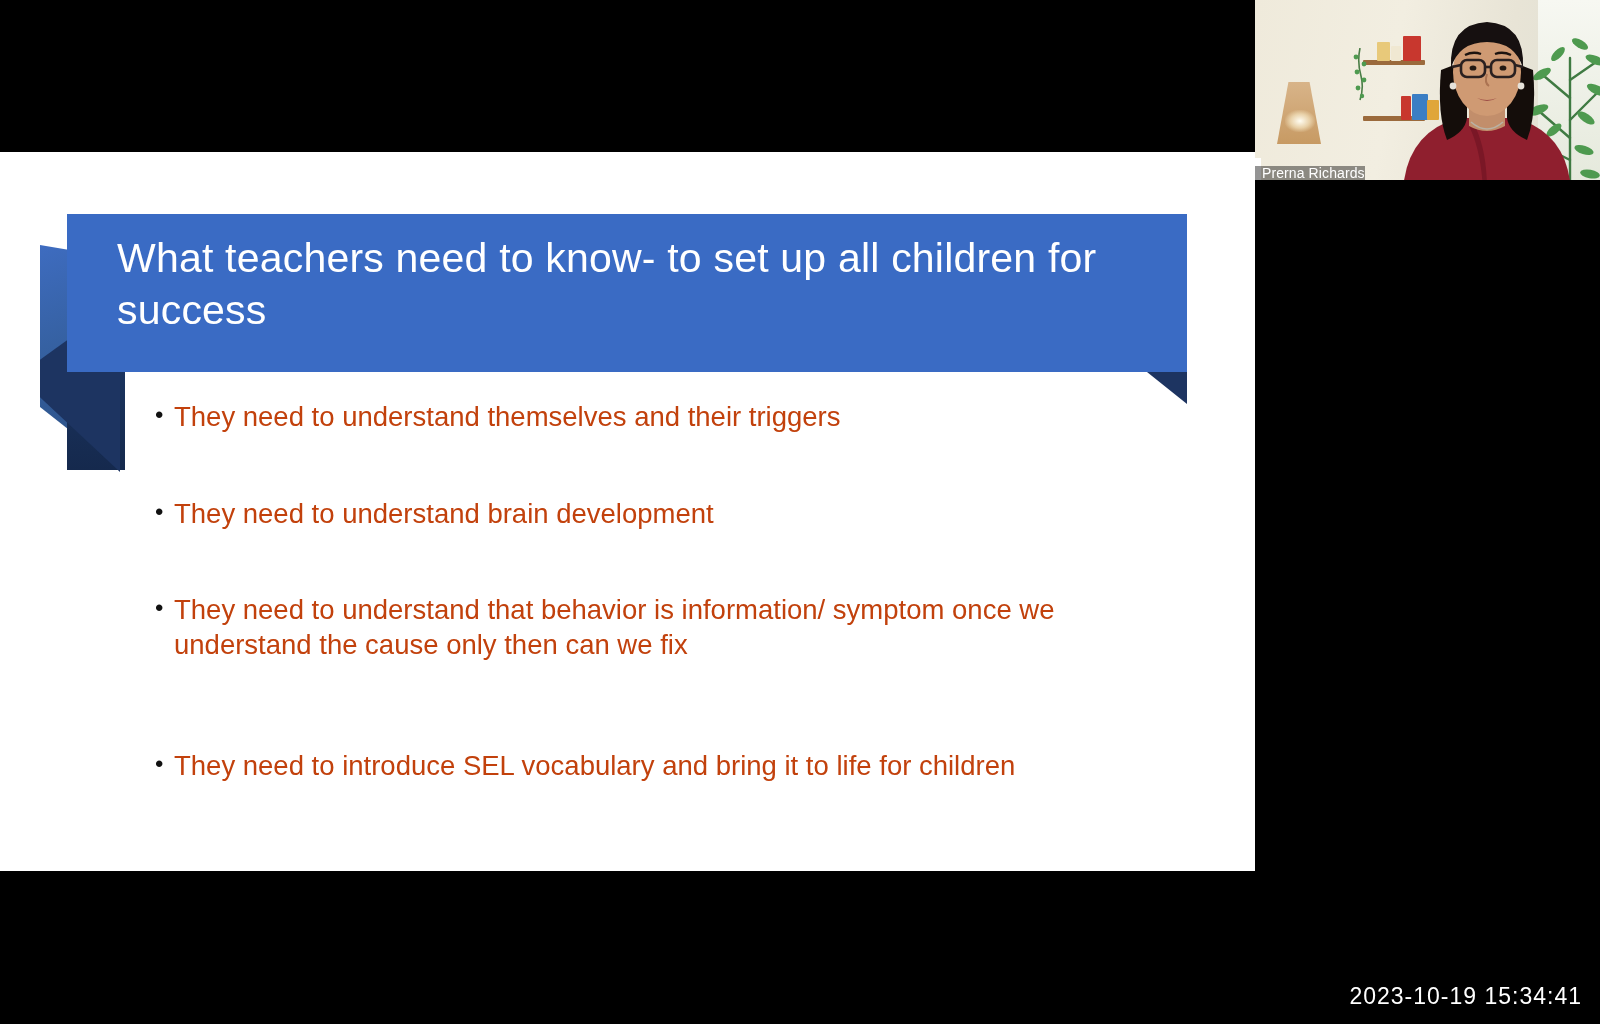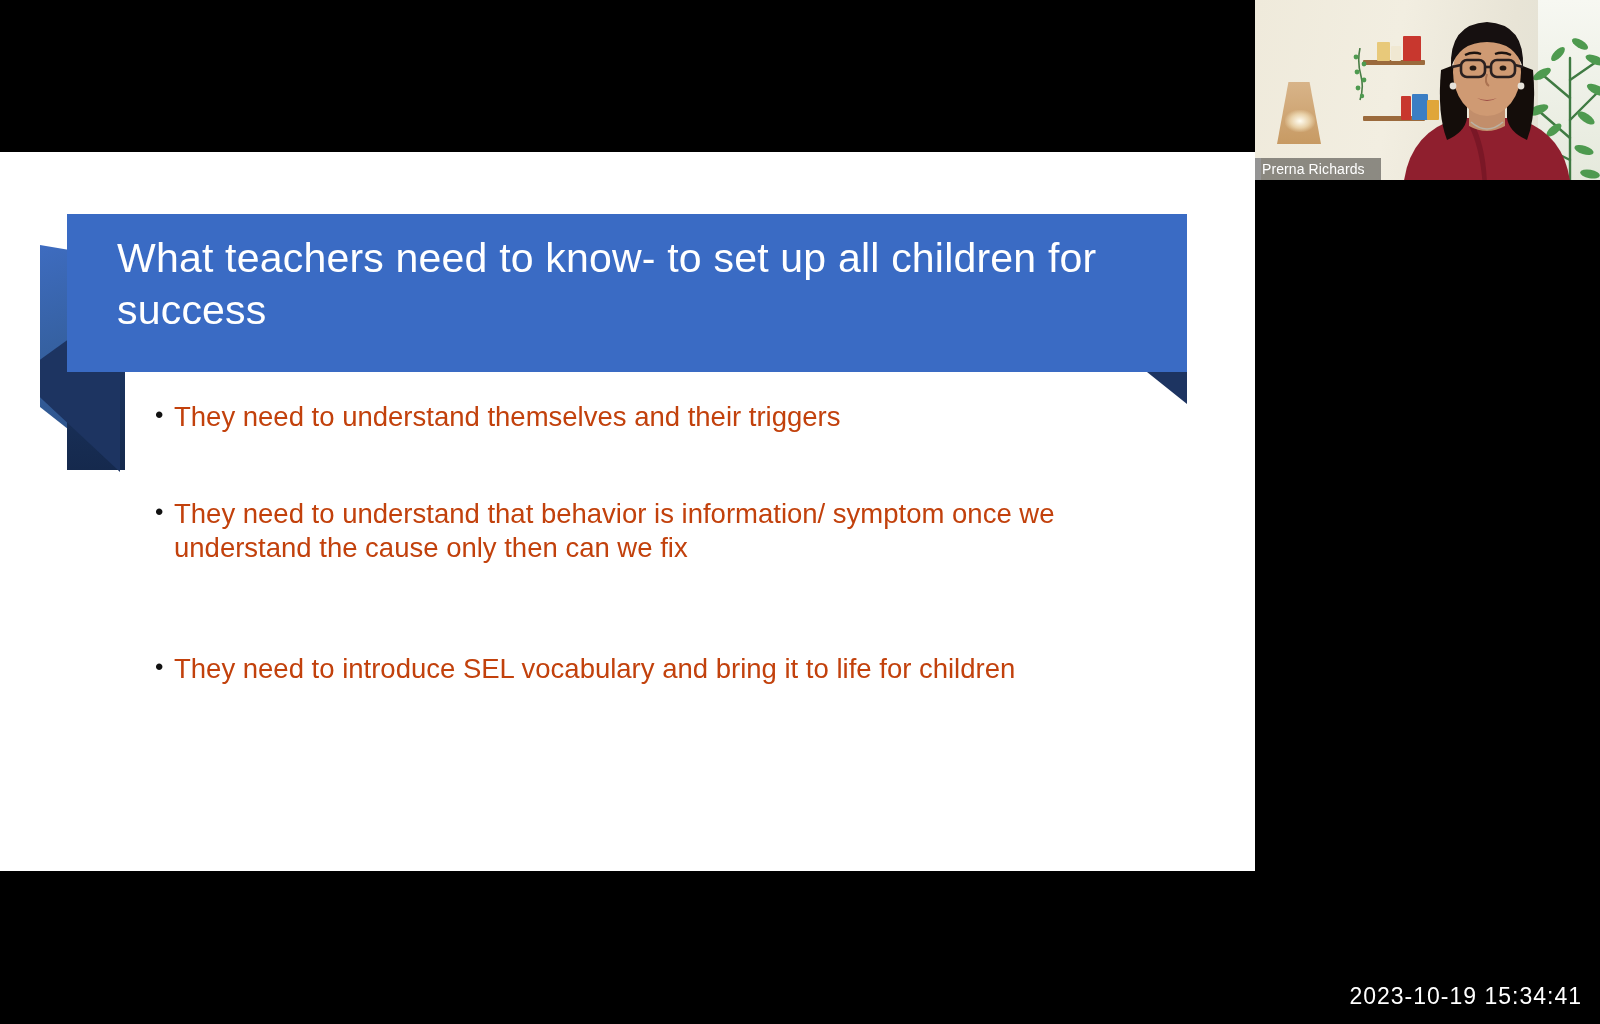--- a/index.html
+++ b/index.html
@@ -175,22 +175,22 @@
     background: radial-gradient(ellipse at center, #fffdf2 0%, rgba(255,246,214,0.55) 45%, rgba(255,240,200,0) 75%);
   }
   #cam-vine {
     left: 96px; top: 48px; width: 18px; height: 54px;
   }
   #cam-person { left: 132px; top: 10px; width: 200px; height: 180px; }
   #cam-name {
     position: absolute;
     left: 0px;
     bottom: 0px;
-    height: 22px;
-    padding: 0 16px 0 7px;
+    height: 14px;
+    padding: 0 0 0 7px;
     display: flex;
     align-items: center;
     background: rgba(0,0,0,0.42);
     color: #ffffff;
     font-family: "Liberation Sans", sans-serif;
     font-size: 14px;
     font-weight: 400;
     letter-spacing: 0.1px;
     white-space: nowrap;
   }
@@ -223,20 +223,21 @@
       <div id="banner-fold-left"></div>
       <div id="banner-tail"></div>
       <div id="banner-fold-dark"></div>
       <div id="banner-main"></div>
       <div id="banner-notch-right"></div>
       <div id="banner-title">What teachers need to know- to set up all children for success</div>
     </div>
 
     <ul id="bullet-list">
       <li class="bullet">They need to understand themselves and their triggers</li>
+      <li class="bullet">They need to understand brain development</li>
       <li class="bullet bullet-b3">They need to understand that behavior is information/ symptom once we understand the cause only then can we fix</li>
       <li class="bullet">They need to introduce SEL vocabulary and bring it to life for children</li>
     </ul>
 
   </div>
 
   <div id="webcam">
     <div id="cam-wall" class="cam-layer"></div>
     <div id="cam-window" class="cam-layer"></div>
 

